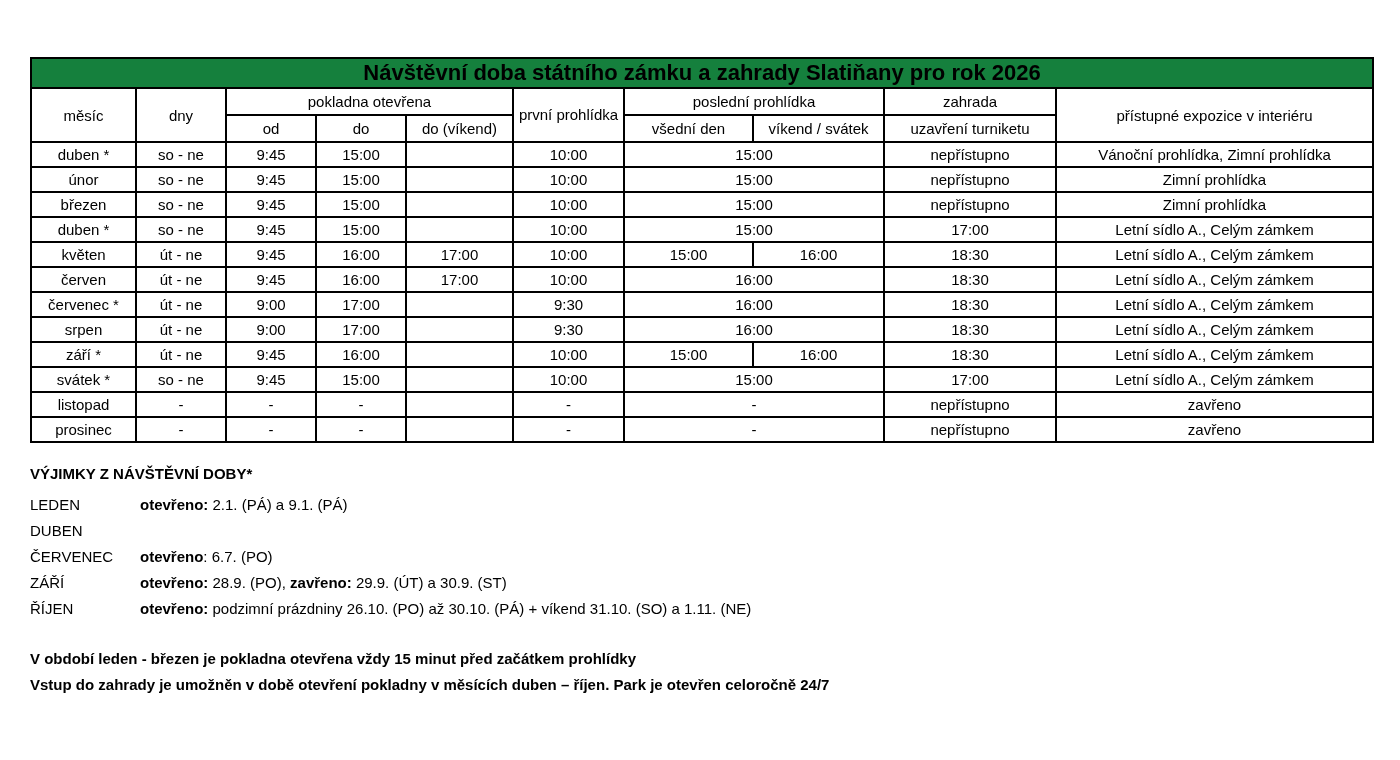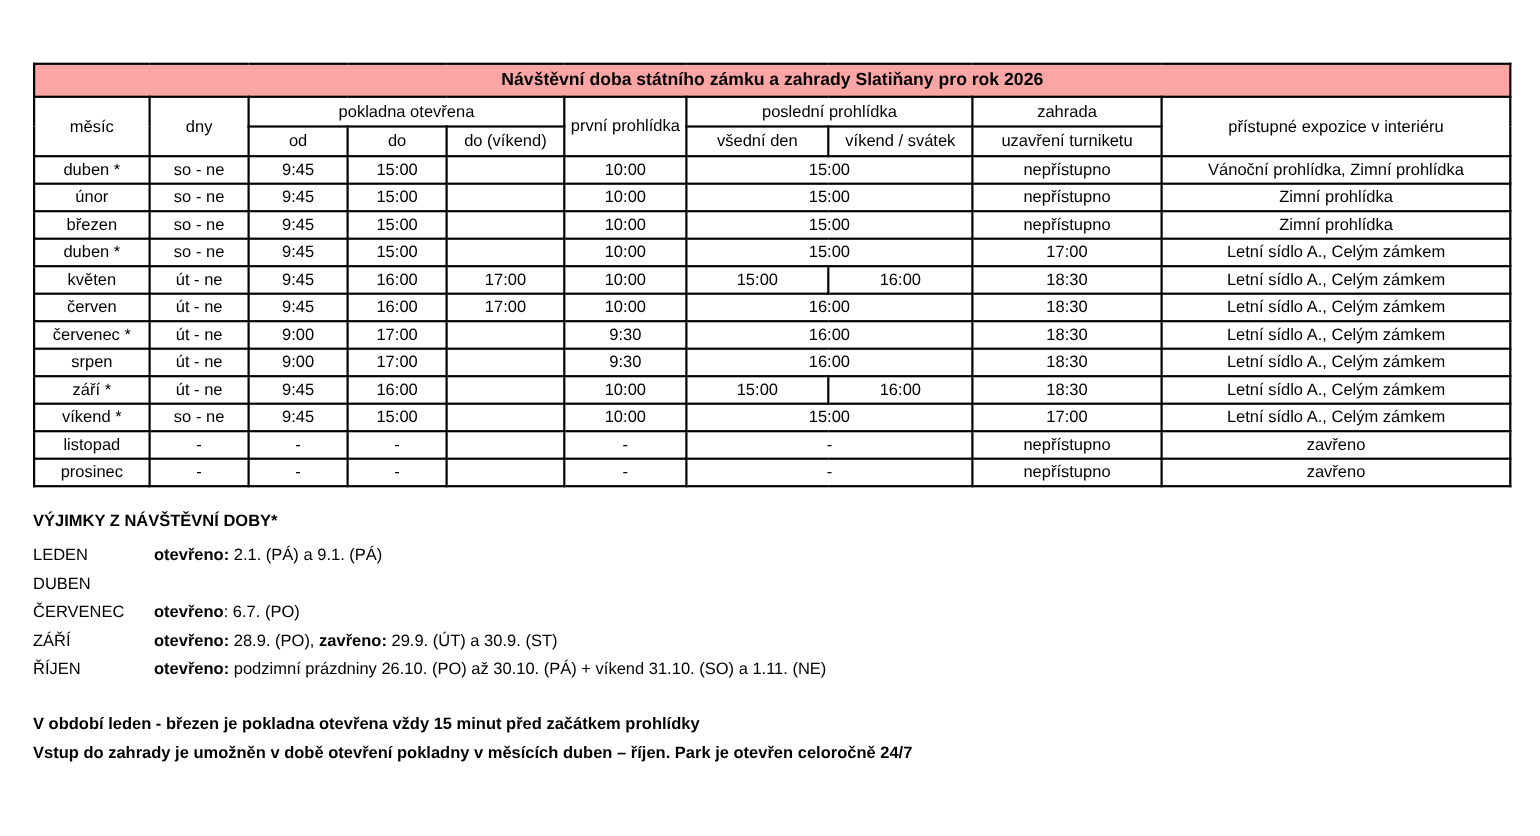--- a/index.html
+++ b/index.html
@@ -19,23 +19,23 @@
     border:2px solid #000;
     font-size:15px;
     font-weight:normal;
     text-align:center;
     vertical-align:middle;
     padding:1px 3px;
     overflow:hidden;
     white-space:nowrap;
   }
   tr.title-row td{
-    background:#fca5a5;
+    background:#15803d;
     font-weight:bold;
-    font-size:16px;
+    font-size:22px;
     height:26px;
   }
   tr.head-row th{height:23px;}
   tr.data-row td{height:21px;}
   .wrap2{white-space:pre-line;line-height:1.2;}
   td.left,th.left{text-align:left;padding-left:4px;}
   
   .notes{margin-top:22px;font-size:15px;}
   .notes-title{font-weight:bold;margin-bottom:10px;}
   .exc-row{display:flex;line-height:26px;}
@@ -180,21 +180,21 @@
           <td>9:45</td>
           <td>16:00</td>
           <td></td>
           <td>10:00</td>
           <td>15:00</td>
           <td>16:00</td>
           <td>18:30</td>
           <td class="left">Letní sídlo A., Celým zámkem</td>
         </tr>
         <tr class="data-row">
-          <td class="left">víkend *</td>
+          <td class="left">svátek *</td>
           <td>so - ne</td>
           <td>9:45</td>
           <td>15:00</td>
           <td></td>
           <td>10:00</td>
           <td colspan="2">15:00</td>
           <td>17:00</td>
           <td class="left">Letní sídlo A., Celým zámkem</td>
         </tr>
         <tr class="data-row">

